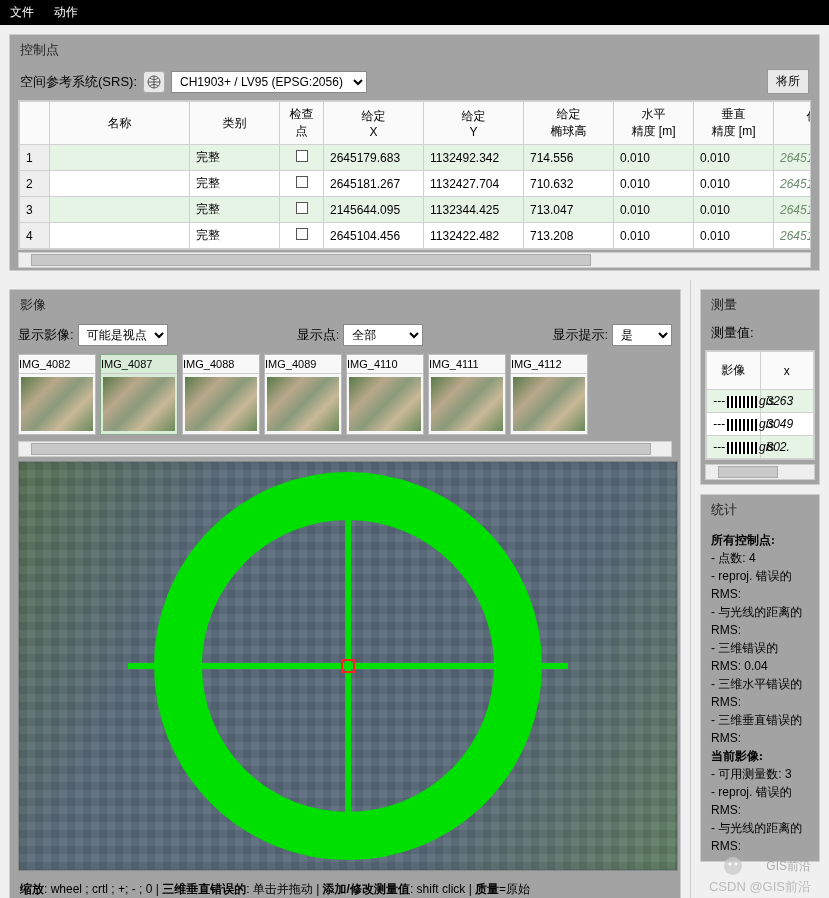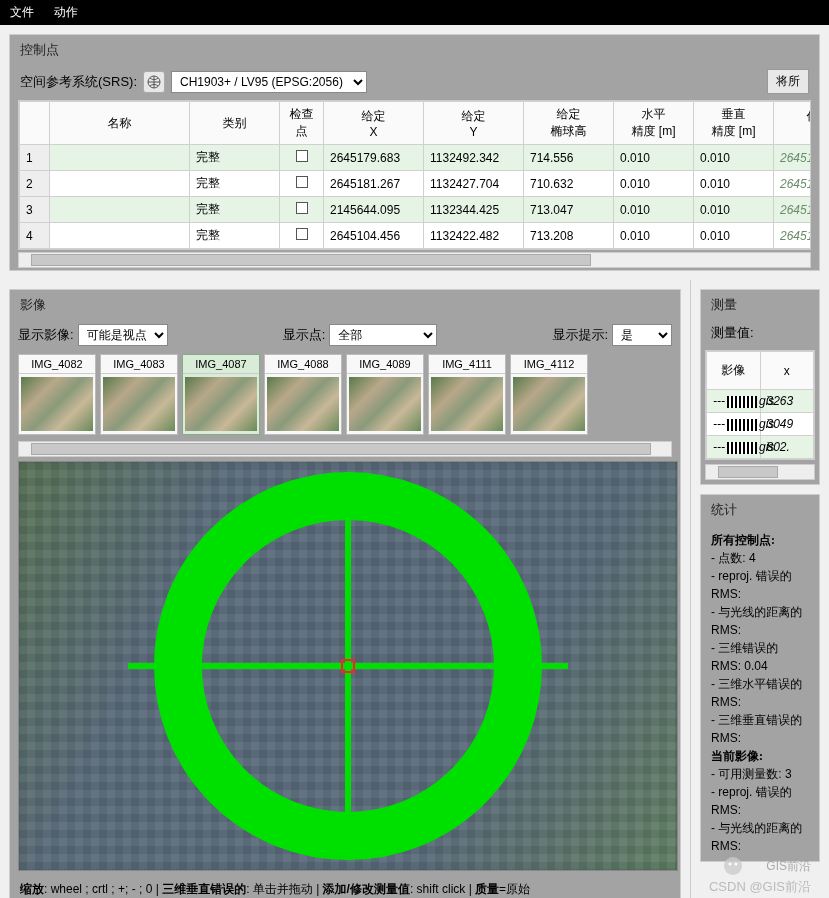--- a/index.html
+++ b/index.html
@@ -25,21 +25,21 @@
 .hscroll { height: 16px; background: #eee; border: 1px solid #ccc; margin: 2px 8px; position: relative; }
 .hscroll .thumb { position: absolute; left: 12px; top: 1px; height: 12px; background: #c8c8c8; border: 1px solid #aaa; }
 .mid { display: flex; }
 .left-col { width: 690px; }
 .right-col { flex: 1; border-left: 1px solid #ccc; }
 .img-ctrl { display: flex; align-items: center; gap: 6px; padding: 4px 8px; }
 .img-ctrl .grp { display: flex; align-items: center; gap: 4px; }
 .thumbs { display: flex; gap: 4px; padding: 4px 8px; overflow: hidden; }
 .thumb-card { border: 1px solid #bbb; background: #f8f8f8; width: 78px; }
 .thumb-card.sel { background: #d8ecd8; border-color: #8a8; }
-.thumb-title { text-align: center; font-size: 11px; padding: 3px 0; border-bottom: 1px solid #ccc; }
+.thumb-title { font-size: 11px; padding: 3px 0; border-bottom: 1px solid #ccc; }
 .thumb-img { width: 72px; height: 54px; margin: 3px auto; display: block; background: linear-gradient(135deg,#5a7a4a 0%,#b8a88a 30%,#8a9a7a 50%,#c8b898 70%,#6a8a5a 100%); position: relative; }
 .viewer { margin: 4px 8px; border: 1px solid #888; width: 660px; height: 410px; position: relative; overflow: hidden; background: #4a5a6a; }
 .viewer-bg { position: absolute; inset: 0; background:
   linear-gradient(115deg, rgba(90,120,70,0.7) 0%, rgba(90,120,70,0) 25%),
   linear-gradient(300deg, rgba(100,140,80,0.6) 0%, rgba(100,140,80,0) 30%),
   #596a7a;
   filter: blur(1px);
 }
 .viewer-pix { position:absolute; inset:0; background-image:
   repeating-linear-gradient(0deg, rgba(0,0,0,0.05) 0 8px, rgba(255,255,255,0.03) 8px 16px),
@@ -160,46 +160,46 @@
 
     <div class="panel">
       <div class="panel-title">影像</div>
       <div class="img-ctrl">
         <div class="grp">
           <span class="lbl">显示影像:</span>
           <select><option>可能是视点</option></select>
         </div>
         <div class="grp" style="margin-left:auto">
           <span class="lbl">显示点:</span>
-          <select style="width:108px"><option>全部</option></select>
+          <select style="width:80px"><option>全部</option></select>
         </div>
         <div class="grp" style="margin-left:auto">
           <span class="lbl">显示提示:</span>
           <select style="width:60px"><option>是</option></select>
         </div>
       </div>
       <div class="thumbs" id="thumbs">
           <div class="thumb-card ">
     <div class="thumb-title">IMG_4082</div>
     <div class="thumb-img"></div>
           </div>
-          <div class="thumb-card ">
-    <div class="thumb-title">IMG_4083</div>
-    <div class="thumb-img"></div>
-          </div>
           <div class="thumb-card sel">
     <div class="thumb-title">IMG_4087</div>
     <div class="thumb-img"></div>
           </div>
           <div class="thumb-card ">
     <div class="thumb-title">IMG_4088</div>
     <div class="thumb-img"></div>
           </div>
           <div class="thumb-card ">
     <div class="thumb-title">IMG_4089</div>
+    <div class="thumb-img"></div>
+          </div>
+          <div class="thumb-card ">
+    <div class="thumb-title">IMG_4110</div>
     <div class="thumb-img"></div>
           </div>
           <div class="thumb-card ">
     <div class="thumb-title">IMG_4111</div>
     <div class="thumb-img"></div>
           </div>
           <div class="thumb-card ">
     <div class="thumb-title">IMG_4112</div>
     <div class="thumb-img"></div>
           </div>

